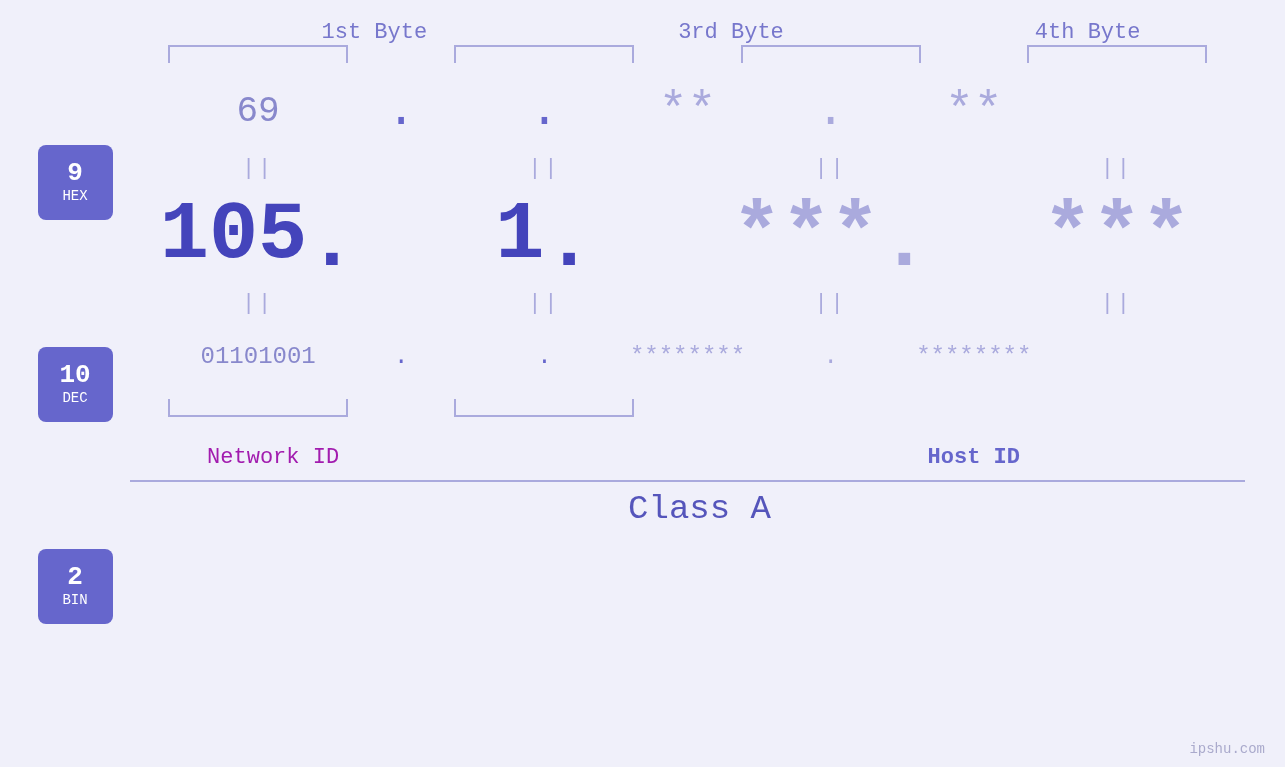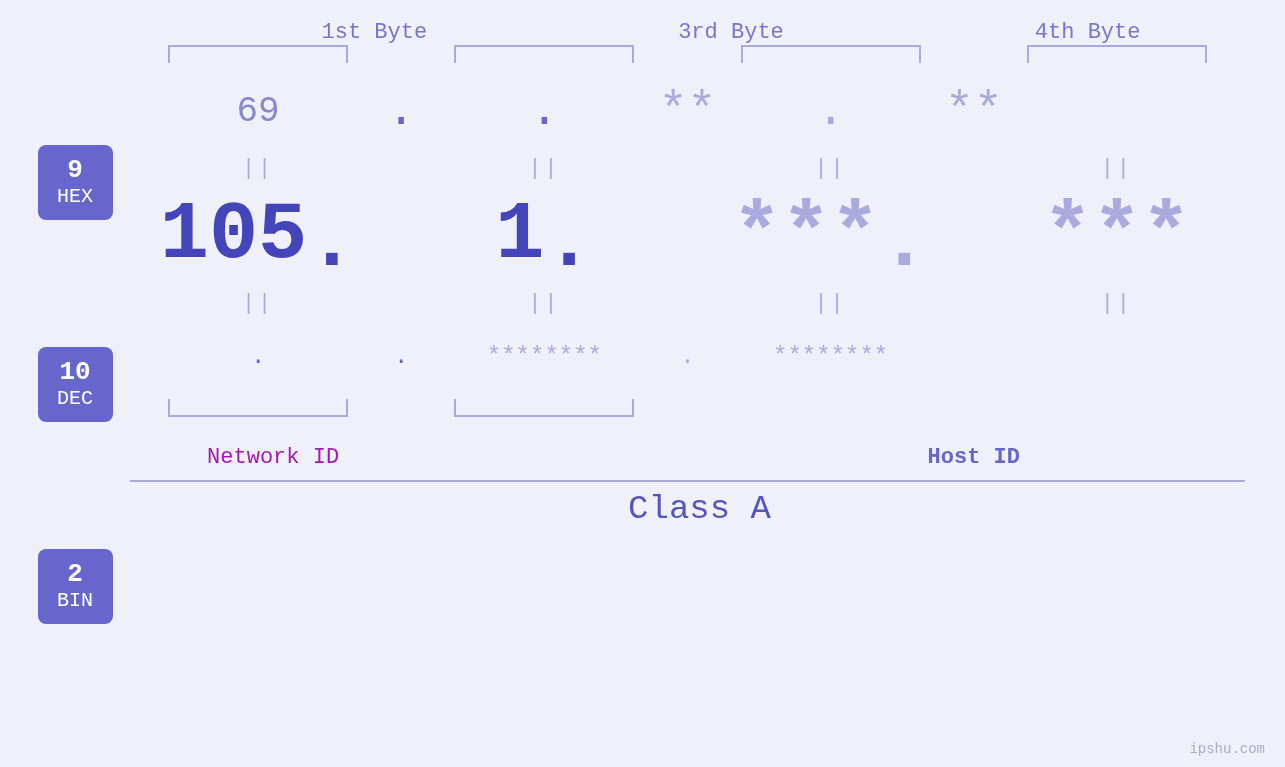--- a/index.html
+++ b/index.html
@@ -78,21 +78,21 @@
       font-family: 'Courier New', Courier, monospace;
     }
 
     .badge-number {
       font-size: 26px;
       font-weight: bold;
       line-height: 1;
     }
 
     .badge-label {
-      font-size: 20px;
+      font-size: 14px;
       margin-top: 2px;
     }
 
     
     .content-area {
       flex: 1;
       display: flex;
       flex-direction: column;
       padding-right: 40px;
     }
@@ -257,20 +257,23 @@
         <div style="display:flex;justify-content:center;">
             <span style="color:#aaaadd;font-size:22px;letter-spacing:3px;">||</span>
           </div>
         <div></div>
         <div style="display:flex;justify-content:center;">
             <span style="color:#aaaadd;font-size:22px;letter-spacing:3px;">||</span>
           </div>
       </div>
 
       <div style="display:grid; grid-template-columns:1fr 30px 1fr 30px 1fr 30px 1fr; align-items:center; height:70px;">
+        <div style="display:flex;justify-content:center;">
+          <span class="bin-value">01101001</span>
+        </div>
         <div style="display:flex;justify-content:center;align-items:center;">
           <span style="font-size:24px;color:#6666cc;">.</span>
         </div>
         <div style="display:flex;justify-content:center;align-items:center;">
           <span style="font-size:24px;color:#6666cc;">.</span>
         </div>
         <div style="display:flex;justify-content:center;">
           <span class="masked-bin">********</span>
         </div>
         <div style="display:flex;justify-content:center;align-items:center;">

